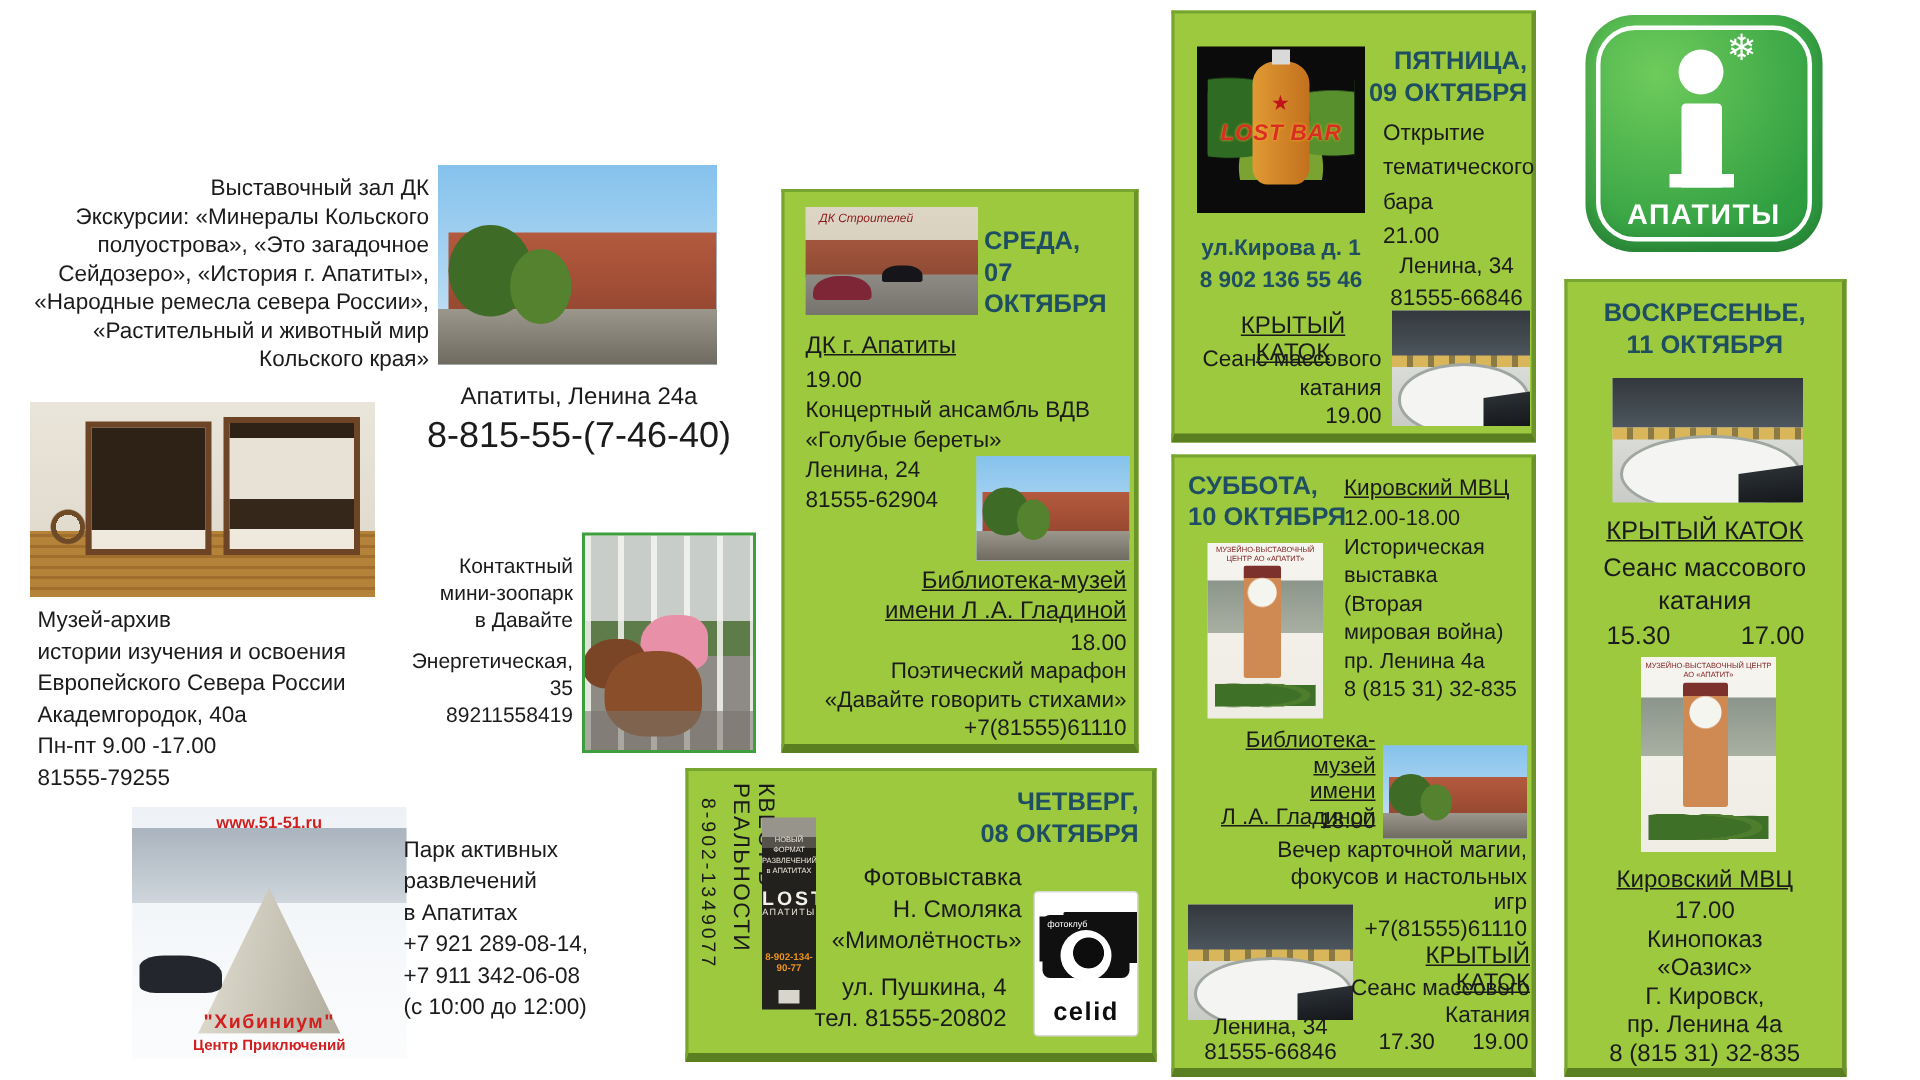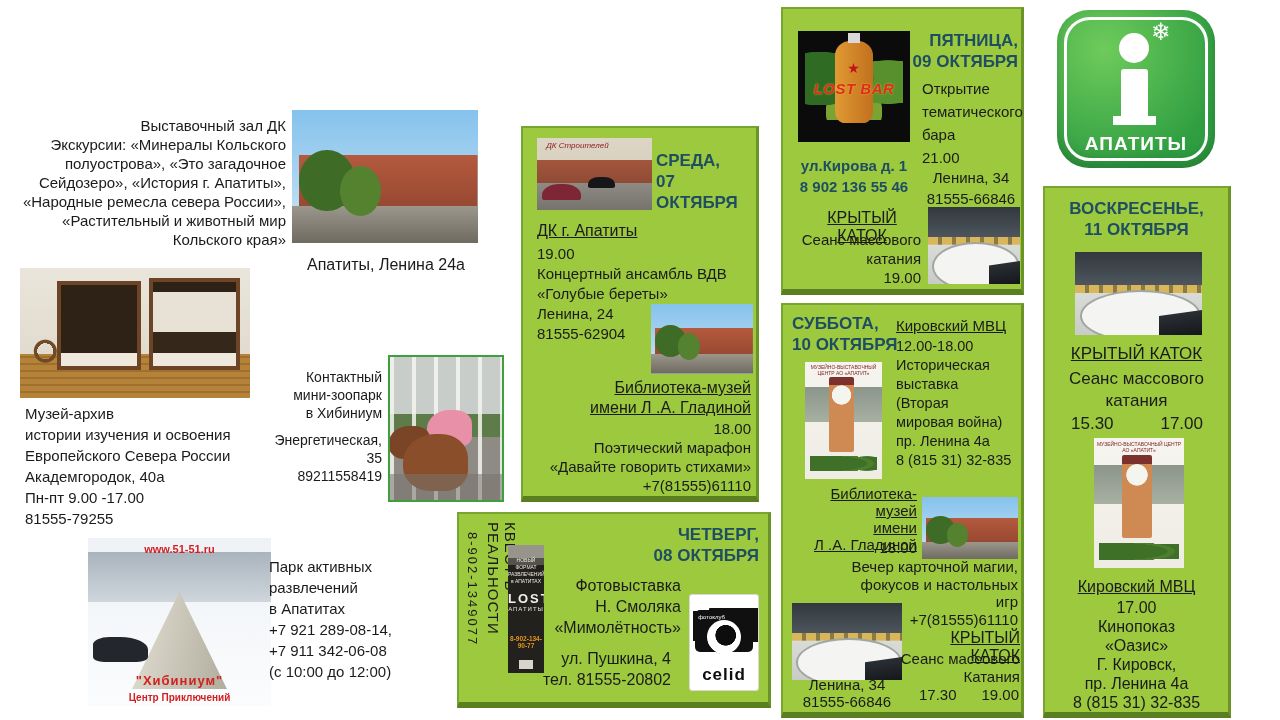--- a/index.html
+++ b/index.html
@@ -152,24 +152,25 @@
   </div>
   <div class="abs pre" style="left:269px;top:556px;width:150px;line-height:21px;">Парк активных
 развлечений
 в Апатитах
 +7 921 289-08-14,
 +7 911 342-06-08
 (с 10:00 до 12:00)</div>
 
   <div class="ph ph-brick" style="left:292px;top:110px;width:186px;height:133px;"></div>
   <div class="abs c" style="left:288px;top:256px;width:196px;font-size:16px;">Апатиты, Ленина 24а</div>
+  <div class="abs c" style="left:278px;top:277px;width:216px;font-size:24px;">8-815-55-(7-46-40)</div>
 
   <div class="abs pre r" style="left:258px;top:368px;width:124px;font-size:14px;line-height:18px;">Контактный
 мини-зоопарк
-в Хибиниум</div>
+в Давайте</div>
   <div class="abs pre r" style="left:258px;top:431px;width:124px;font-size:14px;line-height:18px;">Энергетическая, 35
 89211558419</div>
   <div class="ph ph-horse" style="left:388px;top:355px;width:112px;height:143px;"></div>
 
   <div class="gbox" style="left:521px;top:126px;width:238px;height:376px;">
     <div class="ph ph-stroiteley" style="left:14px;top:10px;width:115px;height:72px;">
       <span class="dk-sign">ДК Строителей</span>
     </div>
     <div class="abs day" style="left:133px;top:22px;width:100px;">СРЕДА,
 07 ОКТЯБРЯ</div>

